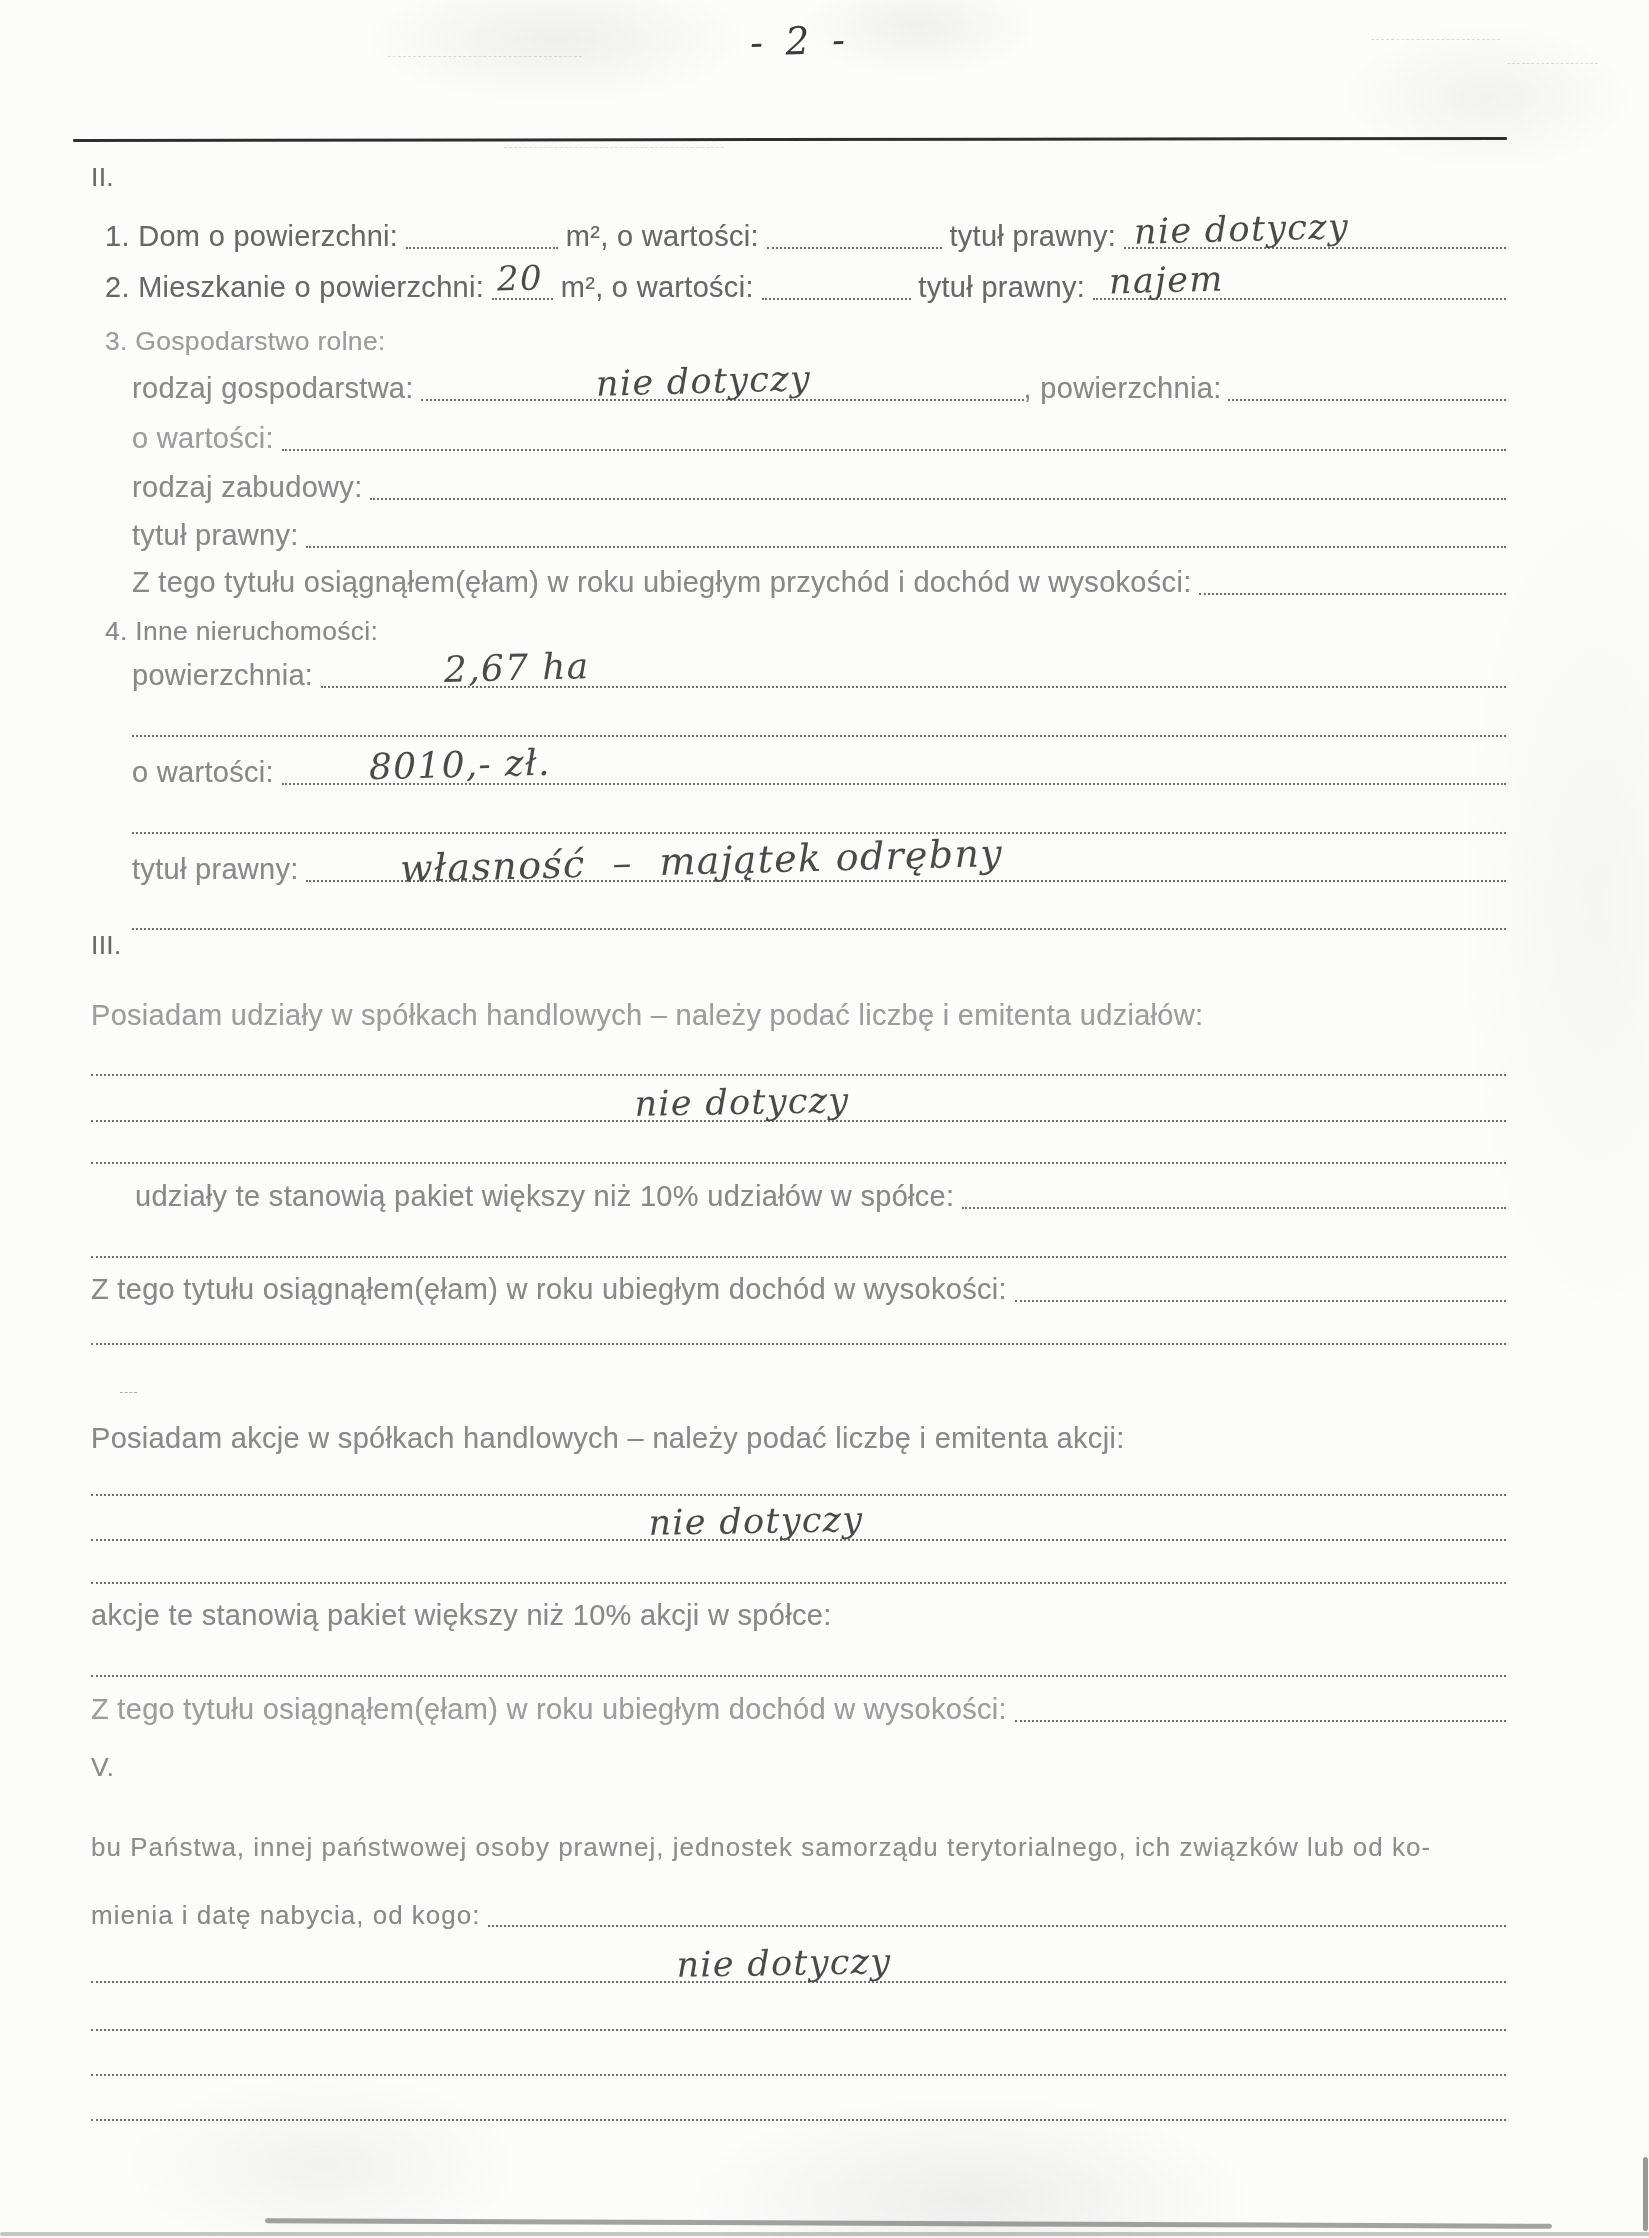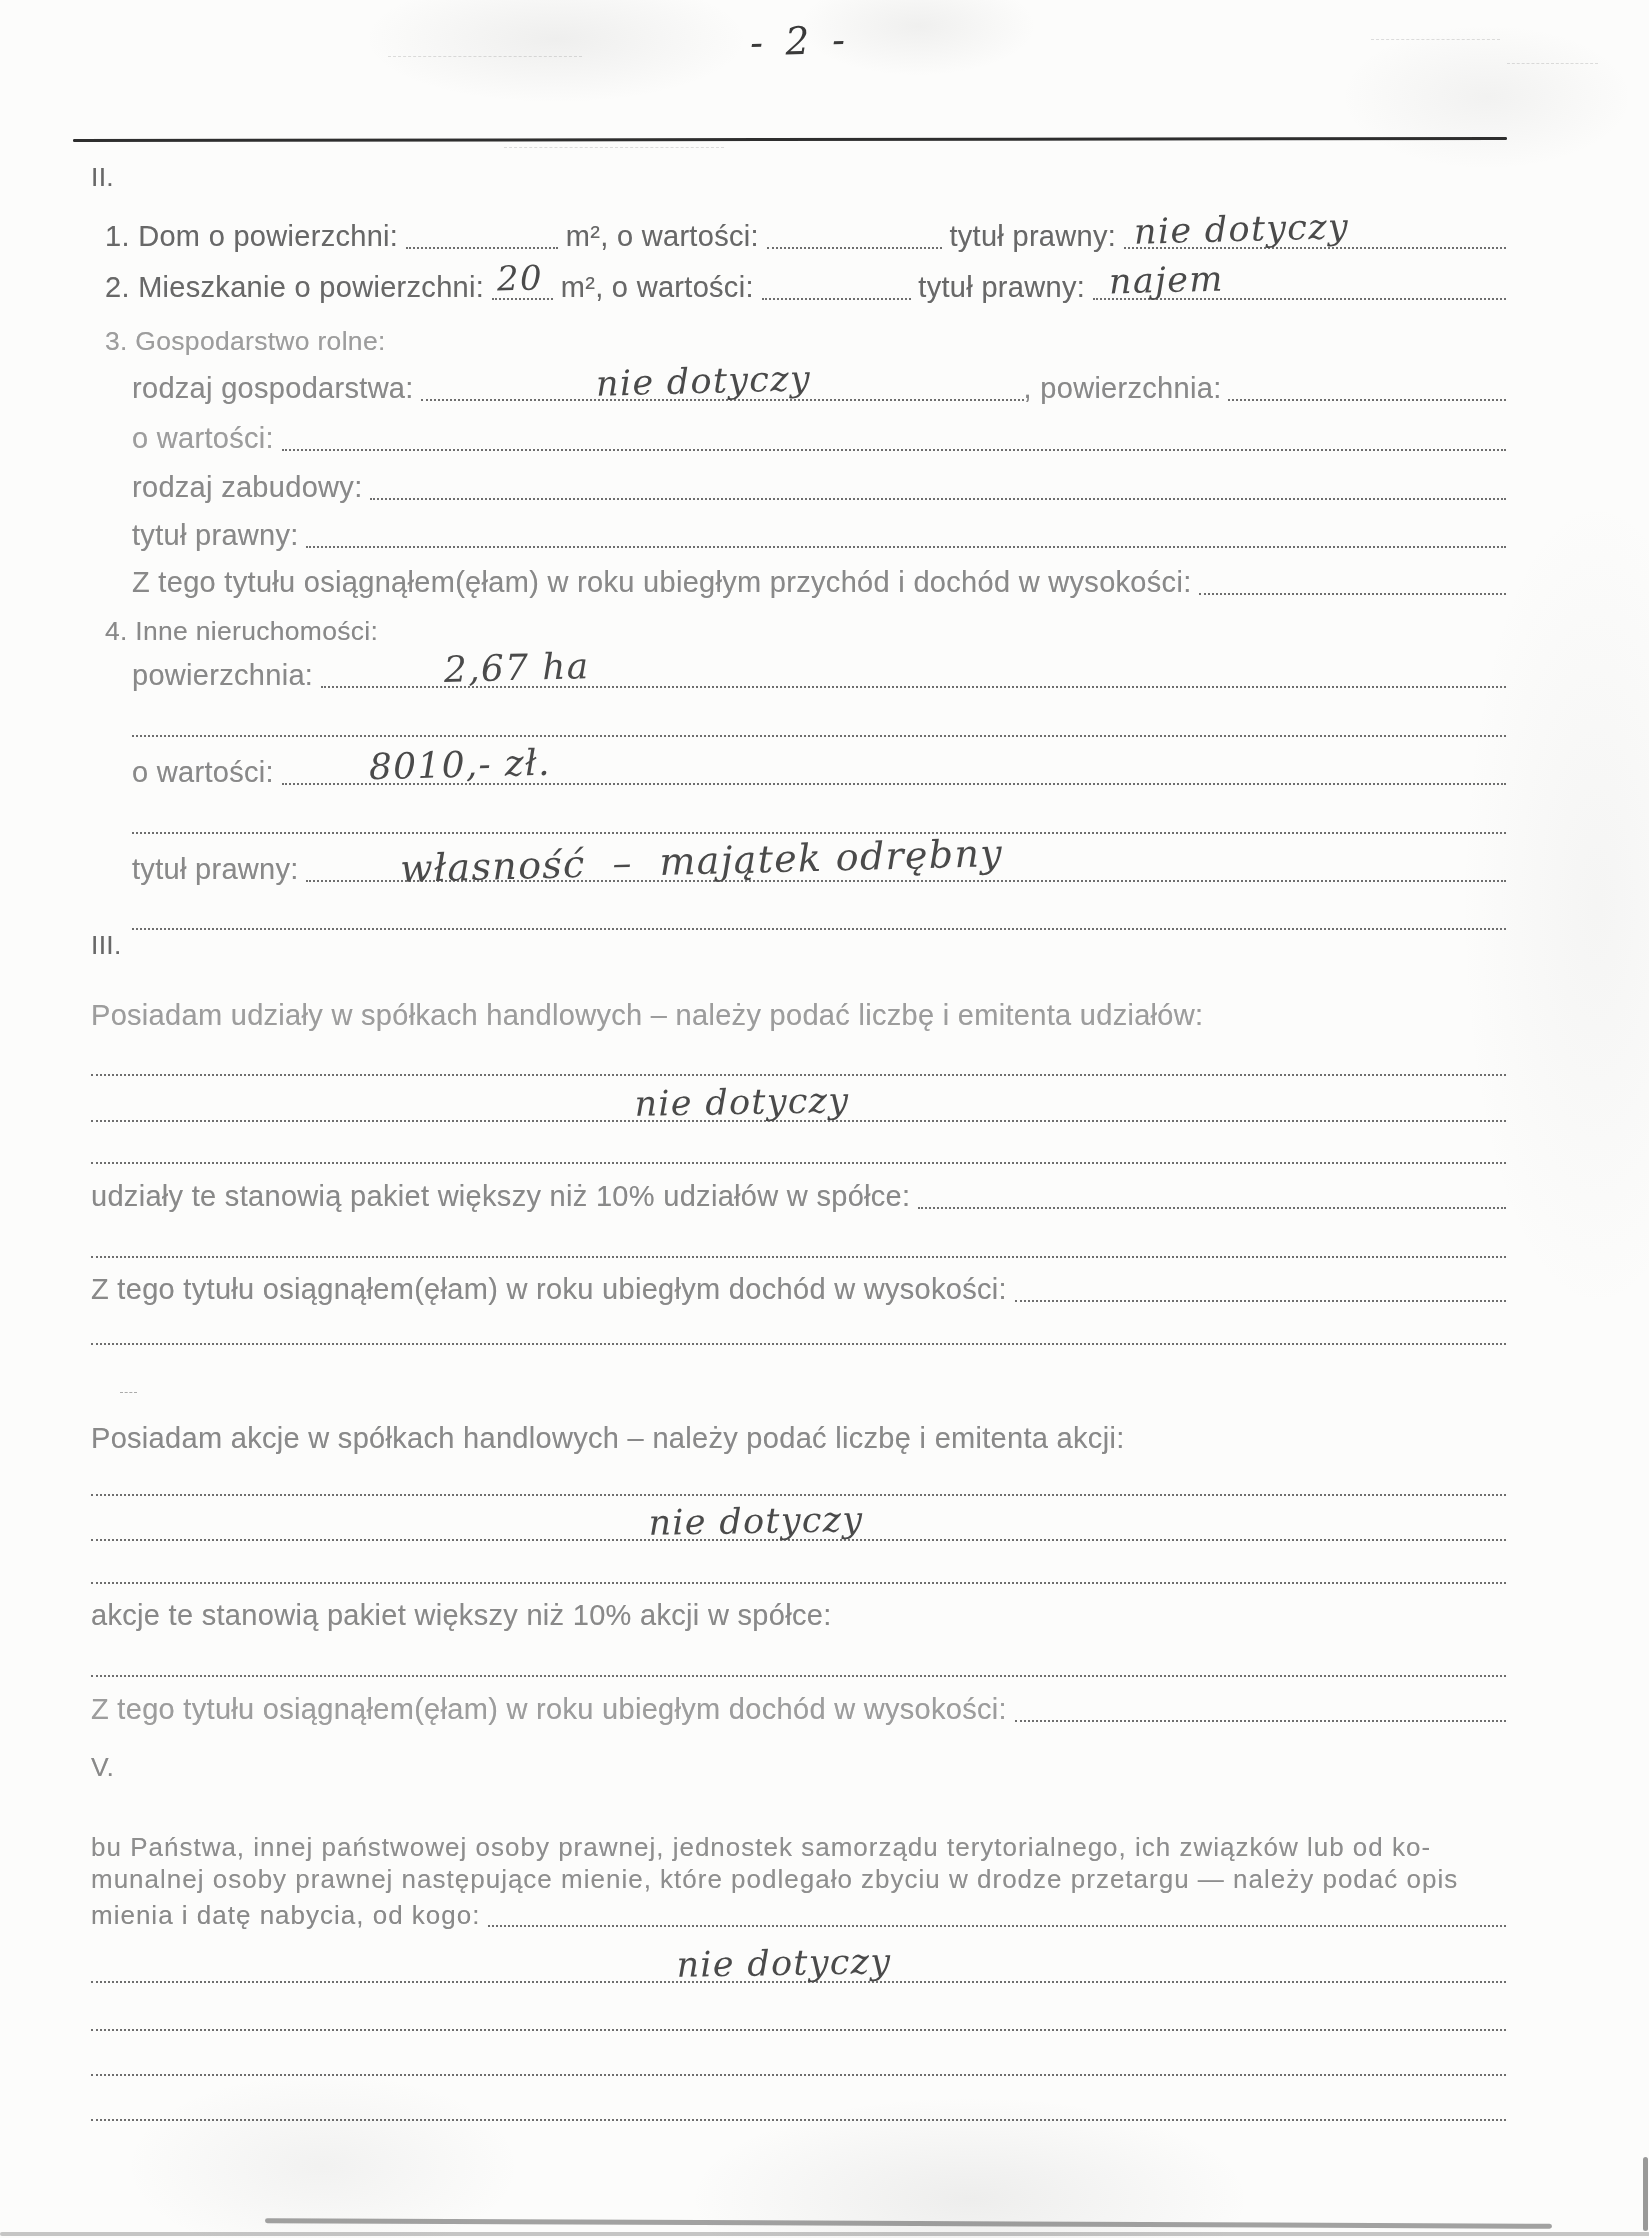--- a/index.html
+++ b/index.html
@@ -187,21 +187,21 @@
   <div class="row wide" style="top:1094px;">
     <span class="fill grow">
       <span class="hand center" style="left:46%;">nie dotyczy</span>
     </span>
   </div>
 
   <div class="row wide" style="top:1136px;">
     <span class="fill grow"></span>
   </div>
 
-  <div class="row wide" style="top:1181px;">
+  <div class="row wide" style="top:1181px;margin-left:44px;">
     <span class="lbl t2">udziały te stanowią pakiet większy niż 10% udziałów w spółce:</span>
     <span class="fill grow"></span>
   </div>
 
   <div class="row wide" style="top:1230px;">
     <span class="fill grow"></span>
   </div>
 
   <div class="row wide" style="top:1274px;">
     <span class="lbl t2">Z tego tytułu osiągnąłem(ęłam) w roku ubiegłym dochód w wysokości:</span>
@@ -239,21 +239,20 @@
   </div>
 
   <div class="row wide" style="top:1694px;">
     <span class="lbl t3">Z tego tytułu osiągnąłem(ęłam) w roku ubiegłym dochód w wysokości:</span>
     <span class="fill grow"></span>
   </div>
 
   <div class="heading t2" style="top:1754px;left:91px;">V.</div>
 
   <div class="para" style="top:1834px;">bu Państwa, innej państwowej osoby prawnej, jednostek samorządu terytorialnego, ich związków lub od ko-</div>
-  <div class="para" style="top:1866px;">munalnej osoby prawnej następujące mienie, które podlegało zbyciu w drodze przetargu — należy podać opis</div>
 
   <div class="row wide" style="top:1899px;">
     <span class="lbl t2" style="letter-spacing:1px;font-size:26px;">mienia i datę nabycia, od kogo:</span>
     <span class="fill grow"></span>
   </div>
 
   <div class="row wide" style="top:1955px;">
     <span class="fill grow">
       <span class="hand center" style="left:49%;">nie dotyczy</span>
     </span>

